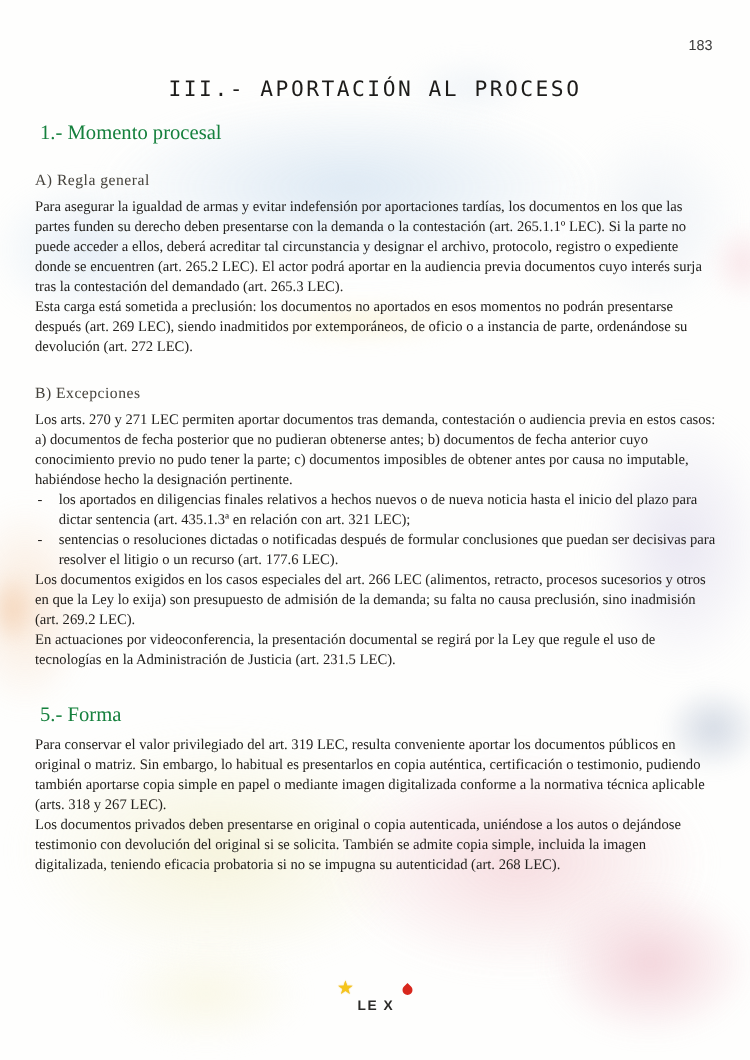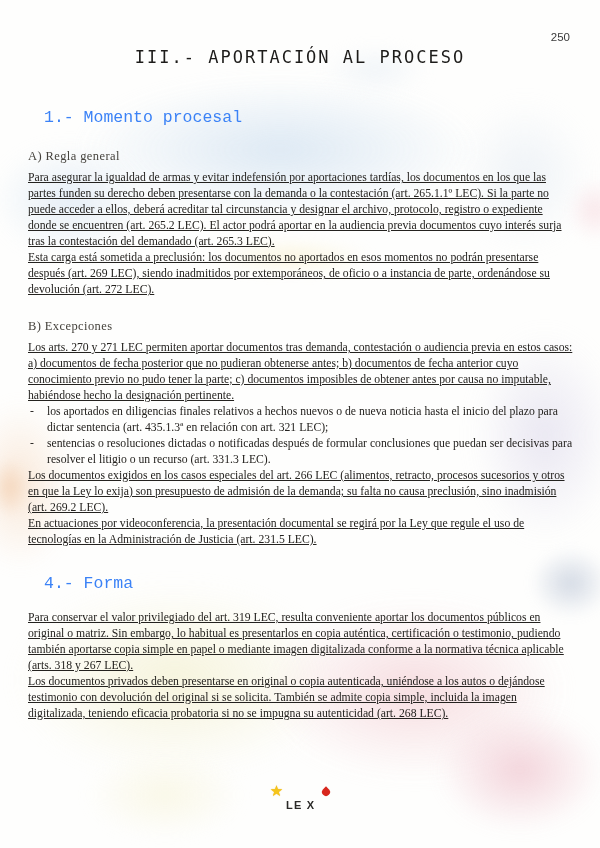--- a/index.html
+++ b/index.html
@@ -34,36 +34,35 @@
     position:absolute;top:31px;right:30px;
     font-family:"Liberation Sans",sans-serif;
     font-size:11.5px;color:#3a3a3a;
   }
   .title{
     position:absolute;top:47px;left:0;right:0;
     text-align:center;
     font-family:"DejaVu Sans Mono","Liberation Mono",monospace;
     font-weight:400;
     font-size:17px;letter-spacing:2px;
-    color:#1d1c1a;margin:0;
+    color:#1d1c1a;margin:15px;
   }
   .content{position:absolute;left:28px;right:27px;top:92px;}
   .sec-h{
-    font-family:Liberation Mono, monospace;font-weight:500;
-    font-size:16.5px;line-height:20px;color:#3b82f6;margin:16px;
+    font-family:Liberation Serif, serif;font-weight:500;
+    font-size:16.5px;line-height:20px;color:#15803d;margin:4px;
   }
   .sub-h{
     font-family:"Liberation Serif",serif;font-weight:400;
     font-size:12.5px;line-height:16px;color:#45423c;
     letter-spacing:.4px;margin:20px 0 0 0;
   }
   p{
     font-size:11.7px;line-height:16px;margin:0;
     color:#24221f;
-    text-decoration:underline;
   }
   p.first{margin-top:6px;}
   .mt24{margin-top:26px;}
   ul.dashlist{list-style:none;margin:0;padding:0;}
   ul.dashlist li{
     position:relative;padding-left:19px;
     font-size:11.7px;line-height:16px;color:#24221f;
   }
   ul.dashlist .dash{position:absolute;left:2px;top:0;}
   
@@ -101,21 +100,21 @@
     <div class="blob b7"></div>
     <div class="blob b8"></div>
     <div class="blob b9"></div>
     <div class="blob b10"></div>
     <div class="blob b11"></div>
     <div class="blob b12"></div>
     <div class="blob b13"></div>
     <div class="blob b14"></div>
   </div>
 
-  <div class="pagenum">250</div>
+  <div class="pagenum">183</div>
 
   <h1 class="title">III.- APORTACIÓN AL PROCESO</h1>
 
   <div class="content">
 
     <h2 class="sec-h">1.- Momento procesal</h2>
 
     <h3 class="sub-h">A) Regla general</h3>
     <p class="first">Para asegurar la igualdad de armas y evitar indefensión por aportaciones tardías, los documentos en los que las partes funden su derecho deben presentarse con la demanda o la contestación (art. 265.1.1º LEC). Si la parte no puede acceder a ellos, deberá acreditar tal circunstancia y designar el archivo, protocolo, registro o expediente donde se encuentren (art. 265.2 LEC). El actor podrá aportar en la audiencia previa documentos cuyo interés surja tras la contestación del demandado (art. 265.3 LEC).</p>
     <p>Esta carga está sometida a preclusión: los documentos no aportados en esos momentos no podrán presentarse después (art. 269 LEC), siendo inadmitidos por extemporáneos, de oficio o a instancia de parte, ordenándose su devolución (art. 272 LEC).</p>
@@ -123,28 +122,28 @@
     <h3 class="sub-h">B) Excepciones</h3>
     <p class="first">Los arts. 270 y 271 LEC permiten aportar documentos tras demanda, contestación o audiencia previa en estos casos: a) documentos de fecha posterior que no pudieran obtenerse antes; b) documentos de fecha anterior cuyo conocimiento previo no pudo tener la parte; c) documentos imposibles de obtener antes por causa no imputable, habiéndose hecho la designación pertinente.</p>
 
     <ul class="dashlist">
       <li>
         <span class="dash">-</span>
         <span>los aportados en diligencias finales relativos a hechos nuevos o de nueva noticia hasta el inicio del plazo para dictar sentencia (art. 435.1.3ª en relación con art. 321 LEC);</span>
       </li>
       <li>
         <span class="dash">-</span>
-        <span>sentencias o resoluciones dictadas o notificadas después de formular conclusiones que puedan ser decisivas para resolver el litigio o un recurso (art. 331.3 LEC).</span>
+        <span>sentencias o resoluciones dictadas o notificadas después de formular conclusiones que puedan ser decisivas para resolver el litigio o un recurso (art. 177.6 LEC).</span>
       </li>
     </ul>
 
     <p>Los documentos exigidos en los casos especiales del art. 266 LEC (alimentos, retracto, procesos sucesorios y otros en que la Ley lo exija) son presupuesto de admisión de la demanda; su falta no causa preclusión, sino inadmisión (art. 269.2 LEC).</p>
     <p>En actuaciones por videoconferencia, la presentación documental se regirá por la Ley que regule el uso de tecnologías en la Administración de Justicia (art. 231.5 LEC).</p>
 
-    <h2 class="sec-h mt24">4.- Forma</h2>
+    <h2 class="sec-h mt24">5.- Forma</h2>
     <p class="first">Para conservar el valor privilegiado del art. 319 LEC, resulta conveniente aportar los documentos públicos en original o matriz. Sin embargo, lo habitual es presentarlos en copia auténtica, certificación o testimonio, pudiendo también aportarse copia simple en papel o mediante imagen digitalizada conforme a la normativa técnica aplicable (arts. 318 y 267 LEC).</p>
     <p>Los documentos privados deben presentarse en original o copia autenticada, uniéndose a los autos o dejándose testimonio con devolución del original si se solicita. También se admite copia simple, incluida la imagen digitalizada, teniendo eficacia probatoria si no se impugna su autenticidad (art. 268 LEC).</p>
 
   </div>
 
   <div class="footer">
     <span class="star">★</span>
     <span class="logo-text">LE X</span>
     <span class="drop"></span>
   </div>

